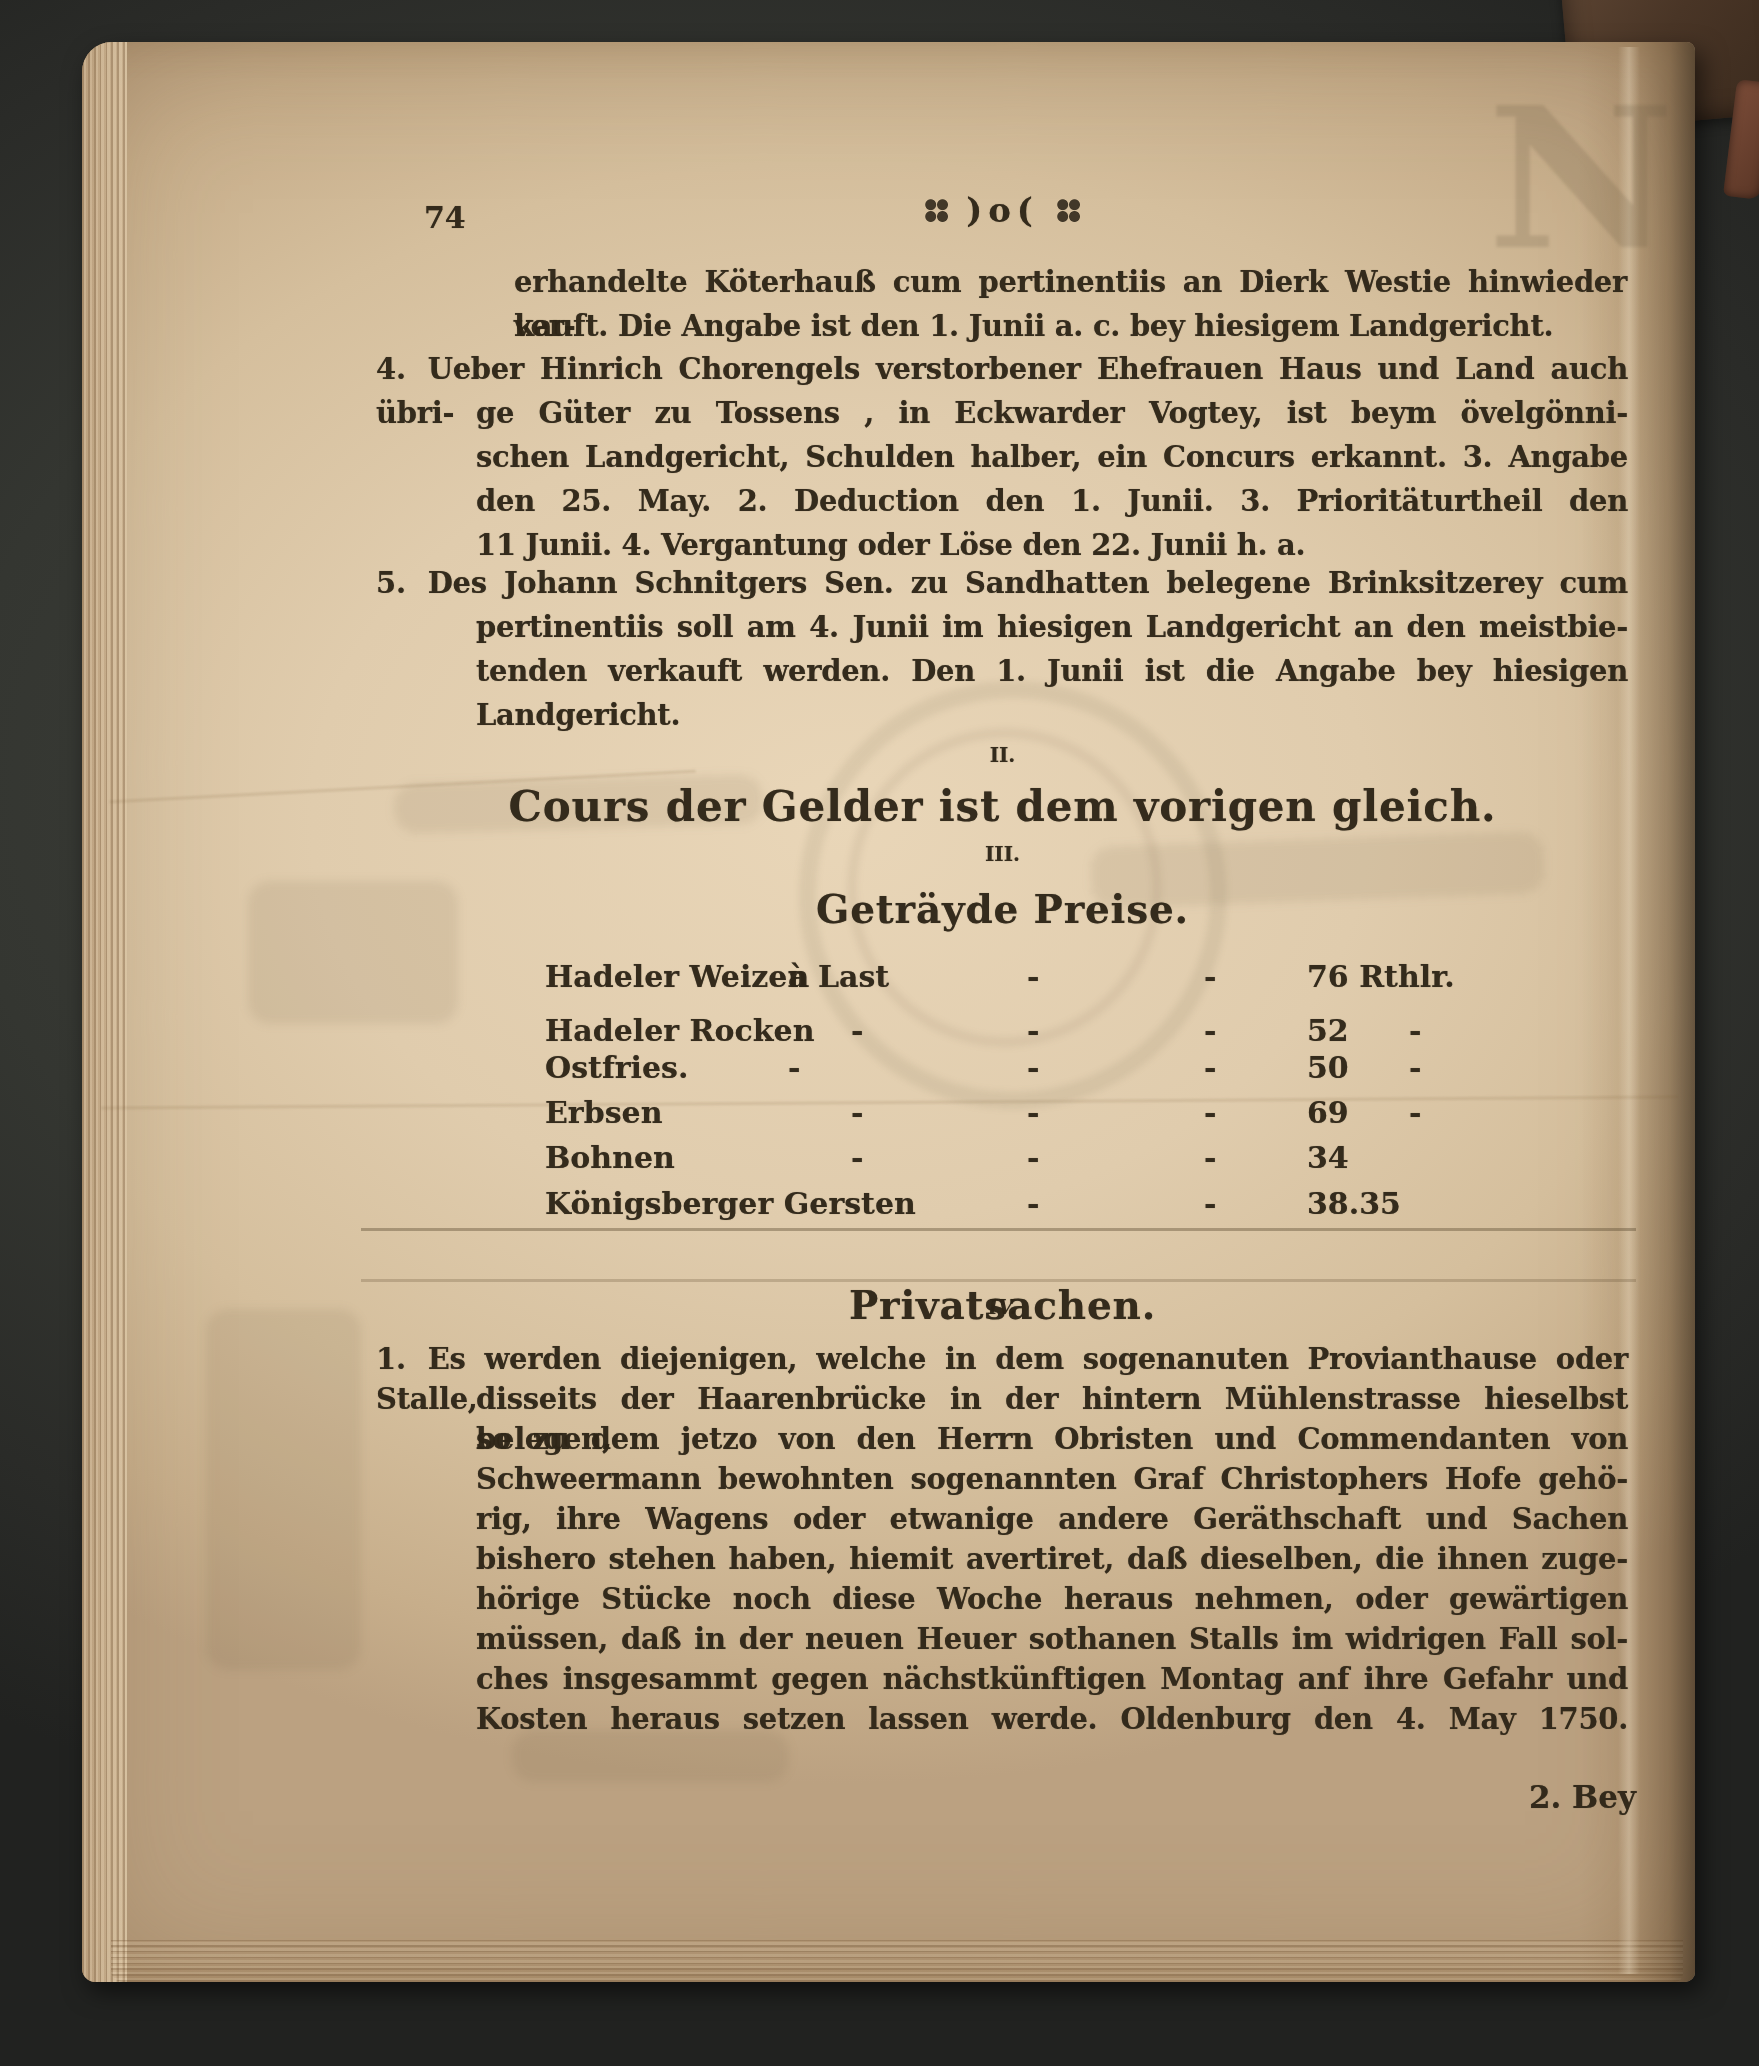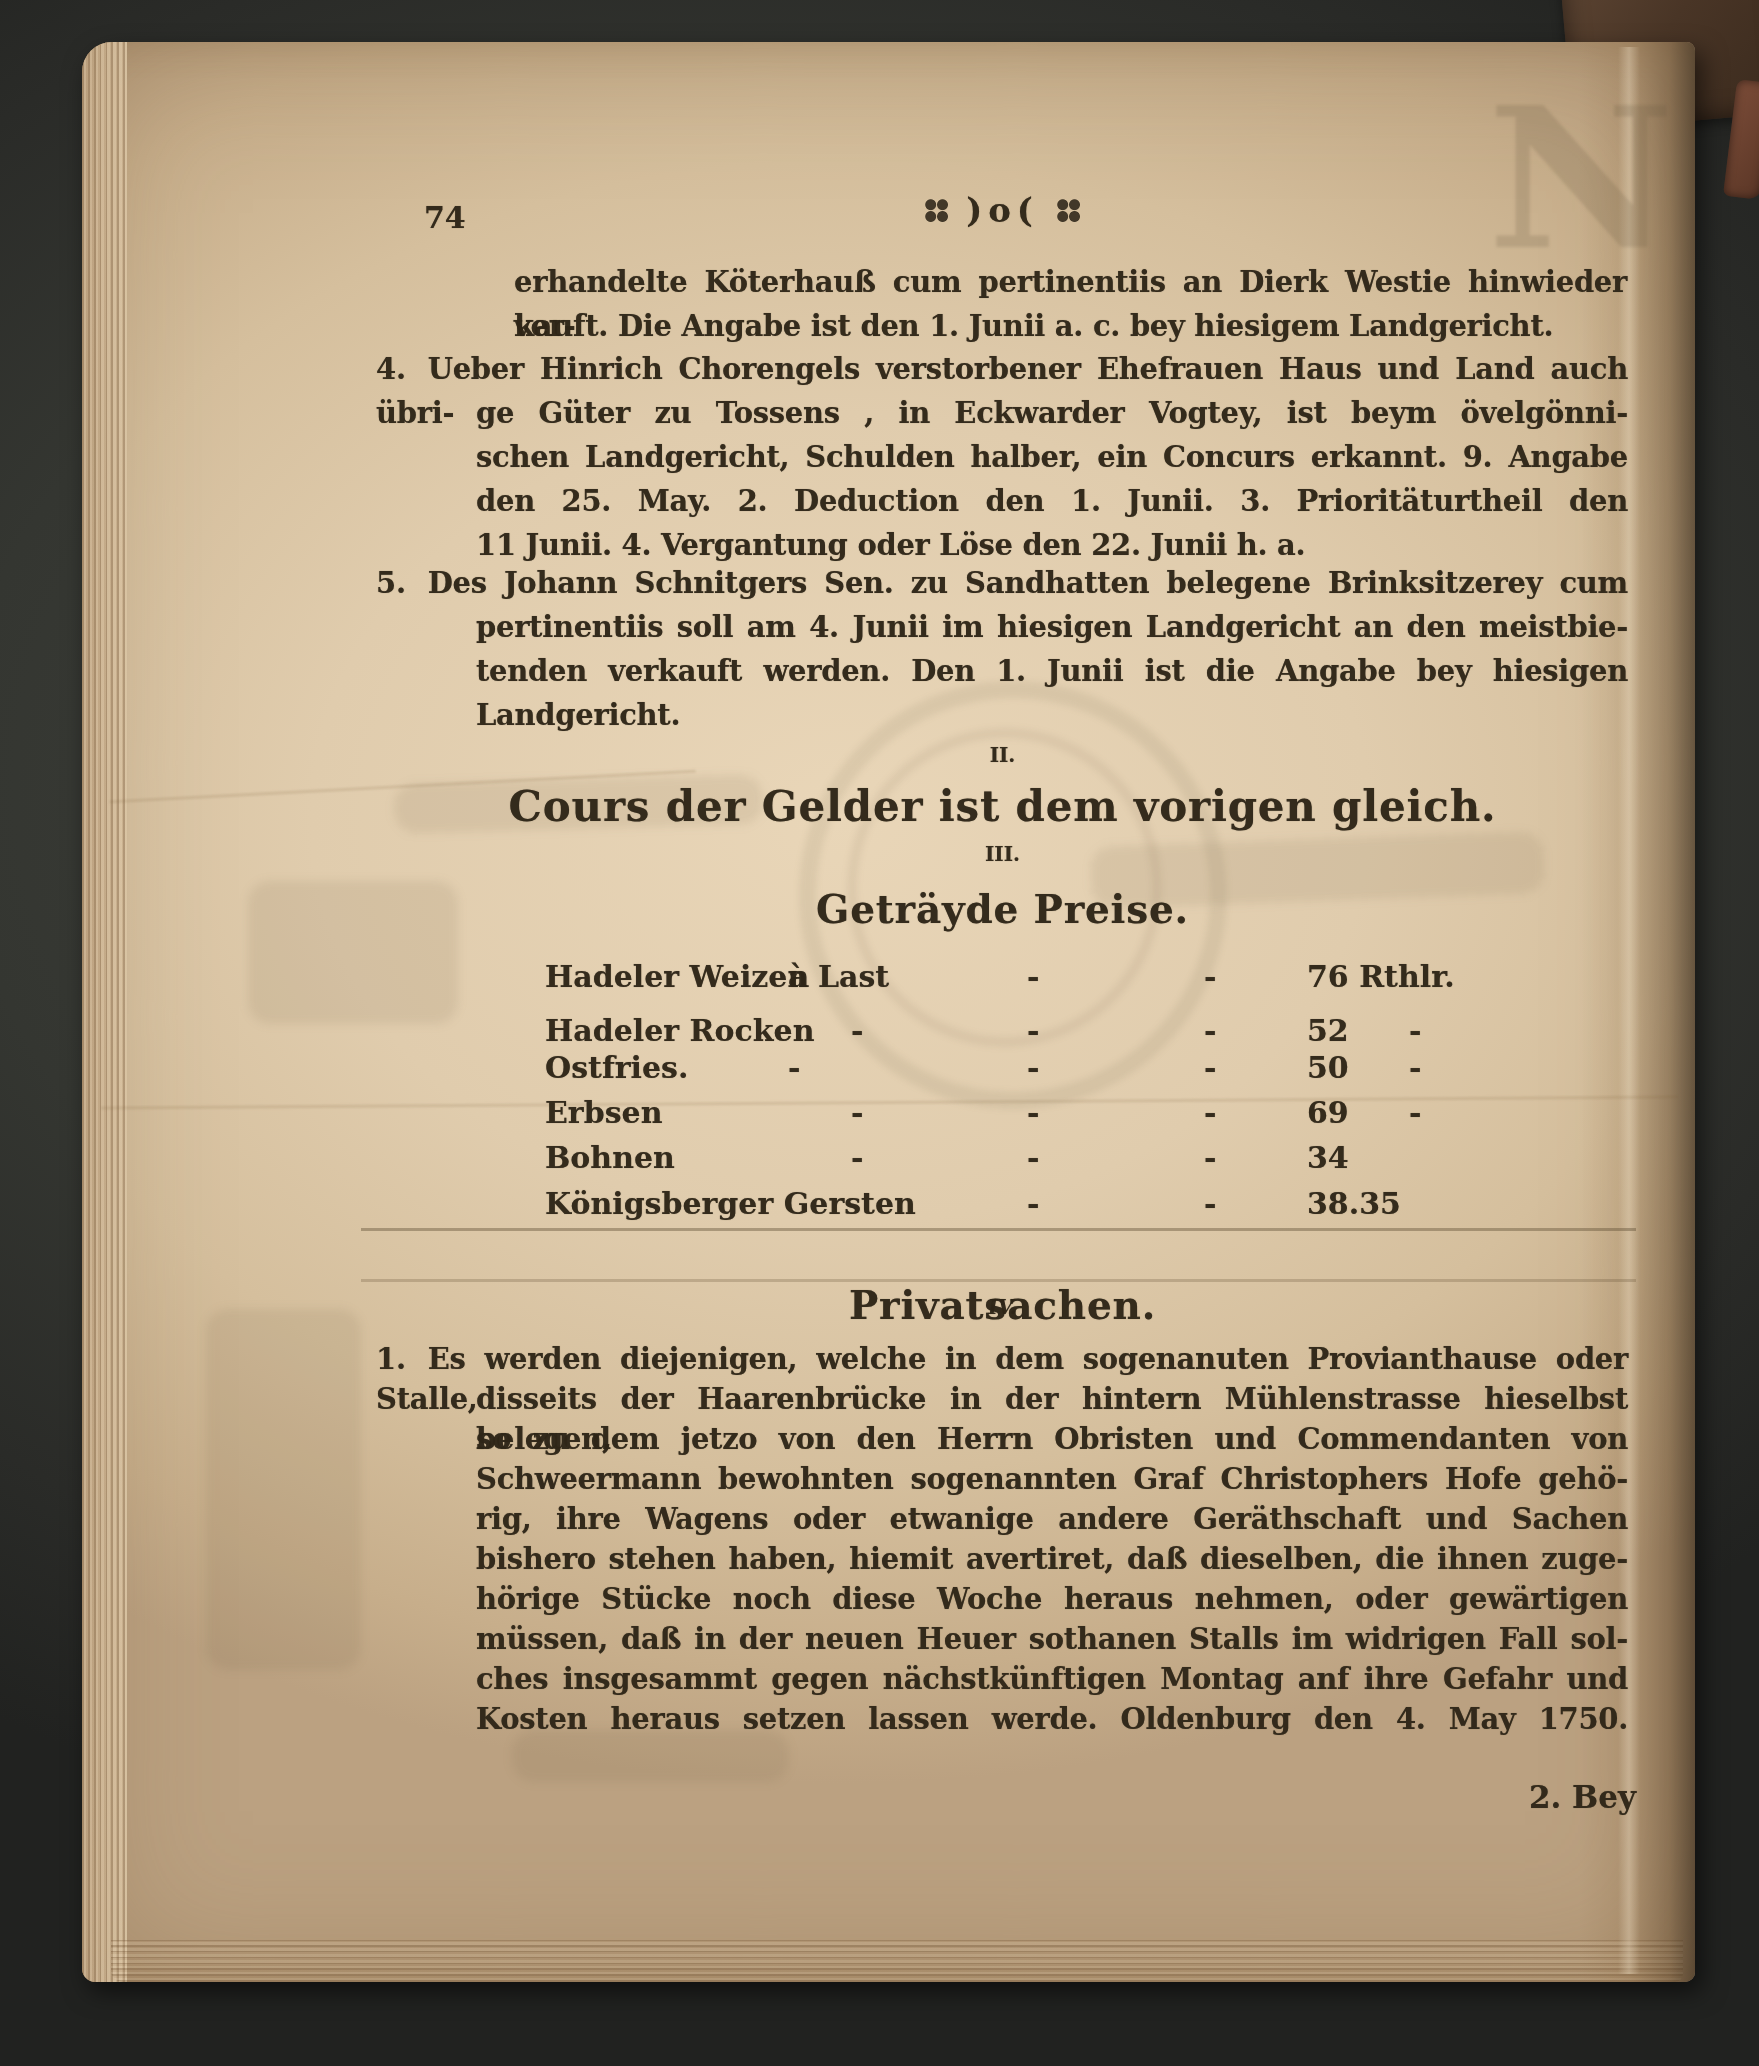--- a/index.html
+++ b/index.html
@@ -128,21 +128,21 @@
   </div>
 
   <div class="textblock ink" style="left:514px;top:260px;width:1113px;">
     <div class="line j">erhandelte Köterhauß cum pertinentiis an Dierk Westie hinwieder ver-</div>
     <div class="line">kauft. Die Angabe ist den 1. Junii a. c. bey hiesigem Landgericht.</div>
   </div>
 
   <div class="textblock ink" style="left:376px;top:347px;width:1252px;">
     <div class="line j"><span class="num">4.</span><span>Ueber Hinrich Chorengels verstorbener Ehefrauen Haus und Land auch übri-</span></div>
     <div class="line j cont">ge Güter zu Tossens , in Eckwarder Vogtey, ist beym övelgönni-</div>
-    <div class="line j cont">schen Landgericht, Schulden halber, ein Concurs erkannt. 9. Angabe</div>
+    <div class="line j cont">schen Landgericht, Schulden halber, ein Concurs erkannt. 3. Angabe</div>
     <div class="line j cont">den 25. May. 2. Deduction den 1. Junii. 3. Prioritäturtheil den</div>
     <div class="line cont">11 Junii. 4. Vergantung oder Löse den 22. Junii h. a.</div>
   </div>
 
   <div class="textblock ink" style="left:376px;top:561px;width:1252px;">
     <div class="line j"><span class="num">5.</span><span>Des Johann Schnitgers Sen. zu Sandhatten belegene Brinksitzerey cum</span></div>
     <div class="line j cont">pertinentiis soll am 4. Junii im hiesigen Landgericht an den meistbie-</div>
     <div class="line j cont">tenden verkauft werden. Den 1. Junii ist die Angabe bey hiesigen</div>
     <div class="line cont">Landgericht.</div>
   </div>

